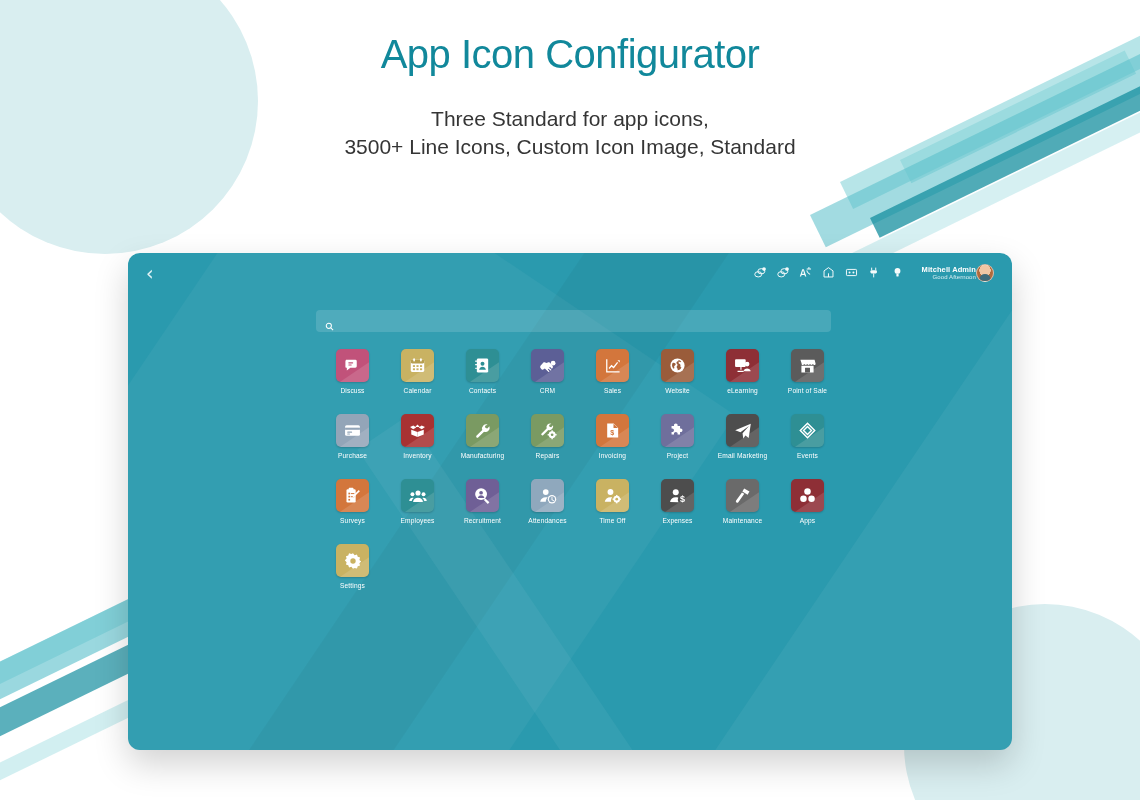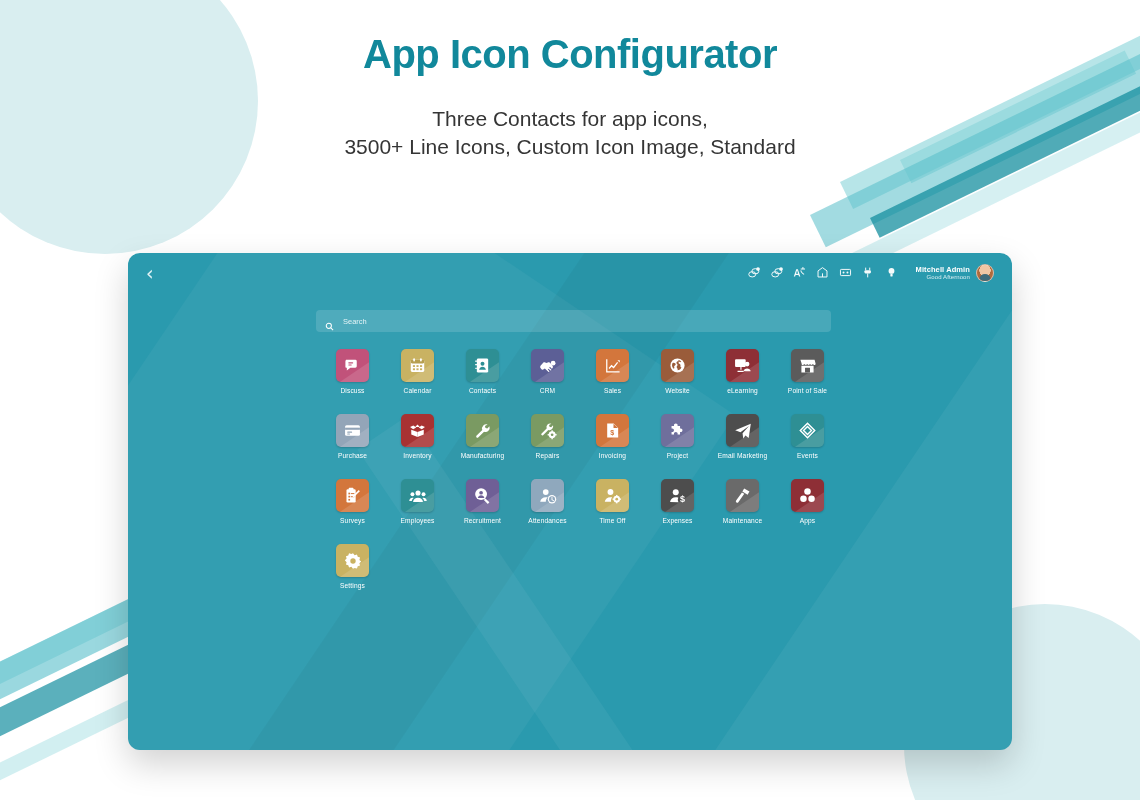--- a/index.html
+++ b/index.html
@@ -29,21 +29,21 @@
   .bl-wrap{position:absolute;left:-80px;bottom:-20px;width:360px;height:220px;}
   .bl-wrap .band{transform:rotate(-26deg);}
   .c1{left:-40px;top:120px;width:400px;height:34px;background:rgba(86,190,201,.6);}
   .c2{left:-20px;top:156px;width:360px;height:26px;background:rgba(22,143,159,.7);}
   .c3{left:10px;top:96px;width:330px;height:20px;background:rgba(150,216,222,.6);}
   .c4{left:40px;top:182px;width:260px;height:16px;background:rgba(180,228,232,.6);}
 
   
   .page-title{
     position:absolute;top:32px;left:0;right:0;text-align:center;
-    font-size:40px;font-weight:bold;color:#11889b;letter-spacing:-0.5px;
+    font-size:40px;font-weight:normal;color:#11889b;letter-spacing:-0.5px;
   }
   .page-sub{
     position:absolute;top:105px;left:0;right:0;text-align:center;
     font-size:21px;color:#353535;line-height:1.35;font-weight:400;
   }
   .page-sub span{display:block;}
 
   
   .window{
     position:absolute;left:128px;top:253px;width:884px;height:497px;
@@ -63,21 +63,21 @@
     display:flex;align-items:center;justify-content:space-between;
     padding:0 18px;box-sizing:border-box;z-index:4;
   }
   .back-chevron{
     color:#eaf7f9;font-size:19px;line-height:1;cursor:pointer;
     font-family:"DejaVu Sans",sans-serif;opacity:.95;
   }
   .sys-icons{display:flex;align-items:center;gap:9px;}
   .sys-icons .ic{width:14px;height:14px;display:block;position:relative;opacity:.96;}
   .sys-icons svg{display:block;}
-  .user-box{display:flex;align-items:center;gap:6px;margin-left:8px;}
+  .user-box{display:flex;align-items:center;margin-left:8px;}
   .user-txt{line-height:1.1;text-align:right;}
   .user-name{color:#ffffff;font-size:7.5px;font-weight:bold;letter-spacing:.1px;}
   .user-greet{color:#d8eef2;font-size:6px;letter-spacing:.1px;}
   .avatar{
     width:16px;height:16px;border-radius:50%;
     background:radial-gradient(circle at 50% 34%, #f0c6a4 0 42%, #b06a3c 43% 100%);
     border:1px solid rgba(255,255,255,.55);position:relative;overflow:hidden;
   }
   .avatar::after{
     content:"";position:absolute;left:50%;top:58%;width:11px;height:10px;
@@ -137,21 +137,21 @@
   <div class="bl-wrap">
     <span class="band c3"></span>
     <span class="band c1"></span>
     <span class="band c2"></span>
     <span class="band c4"></span>
   </div>
 </div>
 
 <div class="page-title">App Icon Configurator</div>
 <div class="page-sub">
-  <span>Three Contacts for app icons,</span>
+  <span>Three Standard for app icons,</span>
   <span>3500+ Line Icons, Custom Icon Image, Standard</span>
 </div>
 
 <div class="window">
   <div class="win-deco">
     <i class="d1"></i>
       <i class="d2"></i>
       <i class="d3"></i>
       <i class="d4"></i>
   </div>
@@ -218,21 +218,20 @@
     </div>
   </div>
 
   <div class="searchbar">
     <span class="sicon">
       <svg width="9" height="9" viewBox="0 0 16 16" fill="none" stroke="#fff" stroke-width="1.8">
         <circle cx="6.8" cy="6.8" r="4.6"></circle>
           <path d="M10.4 10.4 L14.4 14.4"></path>
       </svg>
     </span>
-    <input class="search-input" type="text" placeholder="Search" style="">
   </div>
 
   <div class="grid" id="app-grid">
       <div class="app">
         <div class="tile" style="background: rgb(193, 82, 122);">
           <svg width="17" height="17" viewBox="0 0 24 24" fill="#fff">
             <path d="M3 4h13a2 2 0 012 2v7a2 2 0 01-2 2H9l-5 4v-4H3a1 1 0 01-1-1V6a3 3 0 011-2z"></path>
             <rect x="6" y="7.5" width="7" height="1.5" rx=".7" fill="#c1527a"></rect>
             <rect x="6" y="10.5" width="5" height="1.5" rx=".7" fill="#c1527a"></rect>
           </svg>

